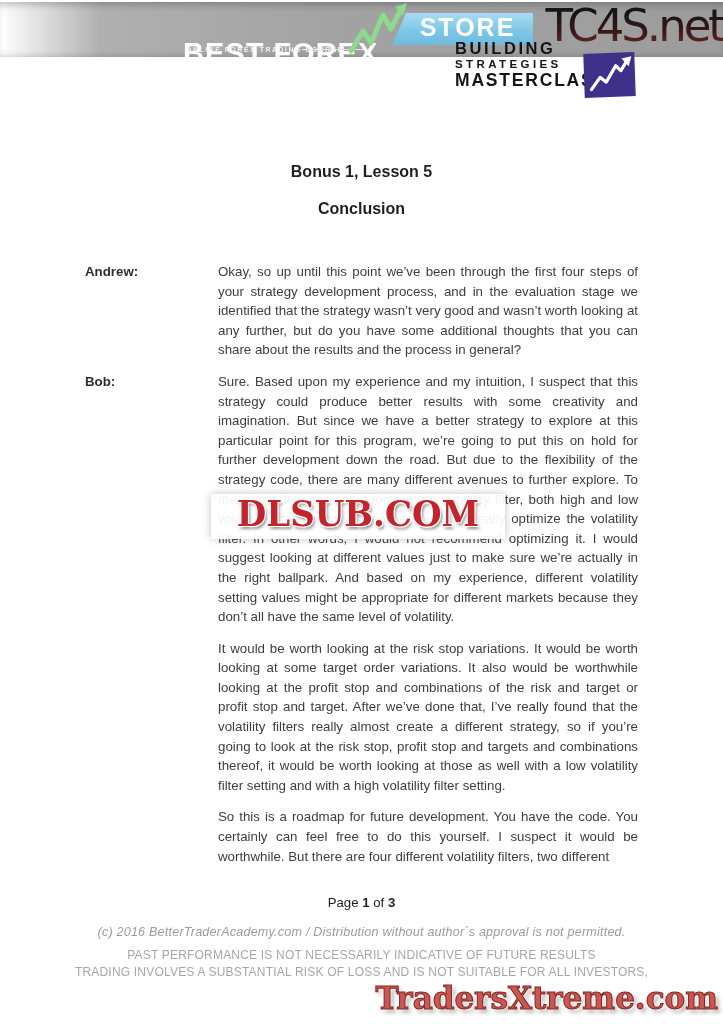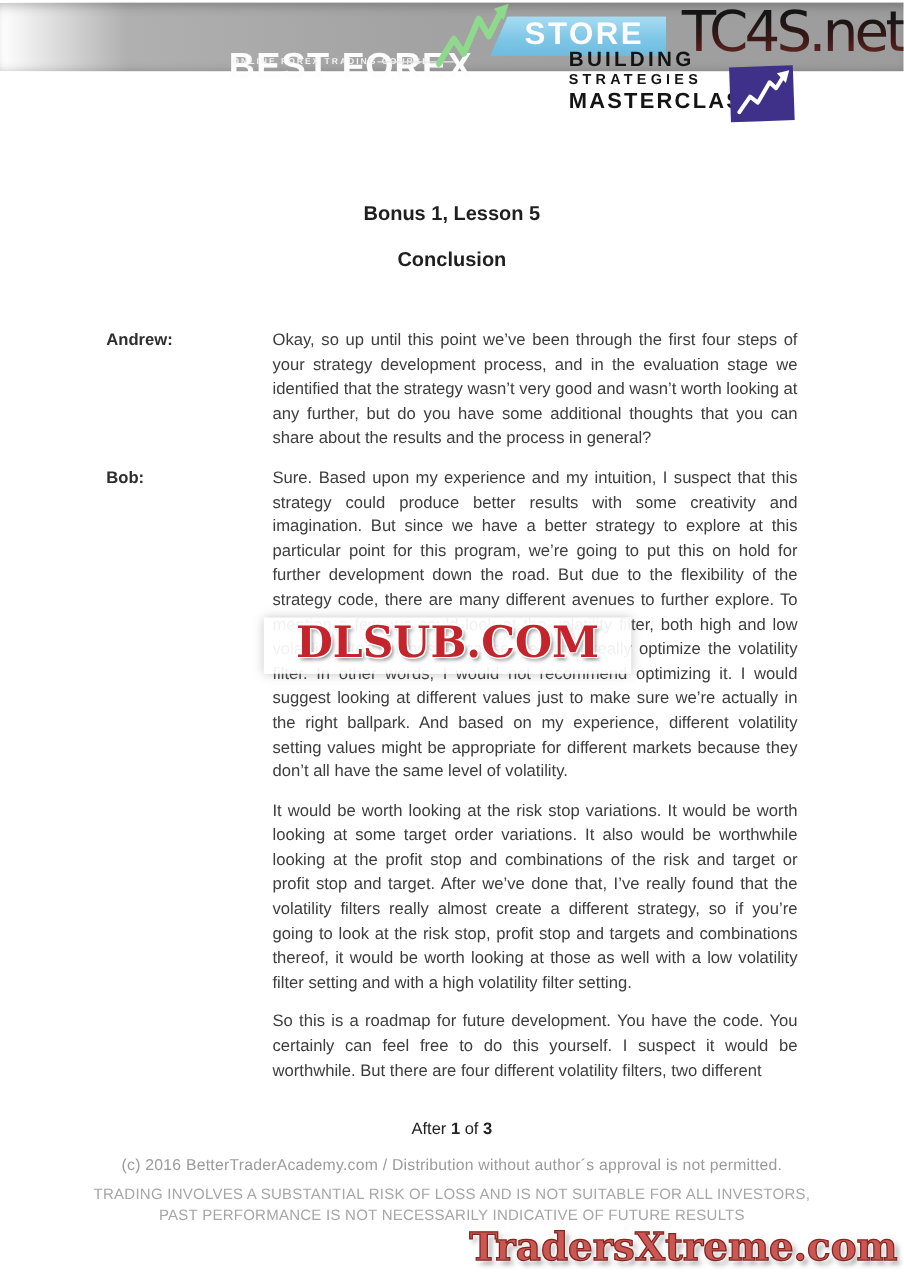--- a/index.html
+++ b/index.html
@@ -92,21 +92,21 @@
   }
 
   
   .page-num{
     position:absolute; top:895px; left:0; width:723px; text-align:center;
     font-size:13.2px; color:#222222;
   }
   .page-num b{ font-weight:bold; }
   .copyright{
     position:absolute; top:925px; left:0; width:723px; text-align:center;
-    font-size:12.6px; color:#9b9b9b; letter-spacing:0.2px;
+    font-size:12.6px; color:#9b9b9b; letter-spacing:0.2px;font-style:italic;
   }
   .disclaimer{
     position:absolute; top:947px; left:0; width:723px; text-align:center;
     font-size:12px; line-height:16.5px; color:#a6a6a6; letter-spacing:0.2px;
   }
   .traders{
     position:absolute; top:980px; right:5px; z-index:4;
     font-family:"DejaVu Serif", serif; font-weight:bold; font-size:31px;
     color:#cb5753; letter-spacing:0px;
     -webkit-text-stroke:1px #822420;
@@ -164,24 +164,24 @@
         <p>It would be worth looking at the risk stop variations. It would be worth looking at some target order variations. It also would be worthwhile looking at the profit stop and combinations of the risk and target or profit stop and target. After we’ve done that, I’ve really found that the volatility filters really almost create a different strategy, so if you’re going to look at the risk stop, profit stop and targets and combinations thereof, it would be worth looking at those as well with a low volatility filter setting and with a high volatility filter setting.</p>
         <p>So this is a roadmap for future development. You have the code. You certainly can feel free to do this yourself. I suspect it would be worthwhile. But there are four different volatility filters, two different</p>
       </div>
     </div>
   </div>
 
   <div class="watermark">
     <span>DLSUB.COM</span>
   </div>
 
-  <div class="page-num"><span>After</span>&nbsp;<b>1</b>&nbsp;<span>of</span>&nbsp;<b>3</b></div>
+  <div class="page-num"><span>Page</span>&nbsp;<b>1</b>&nbsp;<span>of</span>&nbsp;<b>3</b></div>
 
   <div class="copyright">(c) 2016 BetterTraderAcademy.com / Distribution without author´s approval is not permitted.</div>
 
   <div class="disclaimer">
+    <div>PAST PERFORMANCE IS NOT NECESSARILY INDICATIVE OF FUTURE RESULTS</div>
     <div>TRADING INVOLVES A SUBSTANTIAL RISK OF LOSS AND IS NOT SUITABLE FOR ALL INVESTORS,</div>
-    <div>PAST PERFORMANCE IS NOT NECESSARILY INDICATIVE OF FUTURE RESULTS</div>
   </div>
 
   <div class="traders">TradersXtreme.com</div>
 
 </div>
 
 </body></html>

